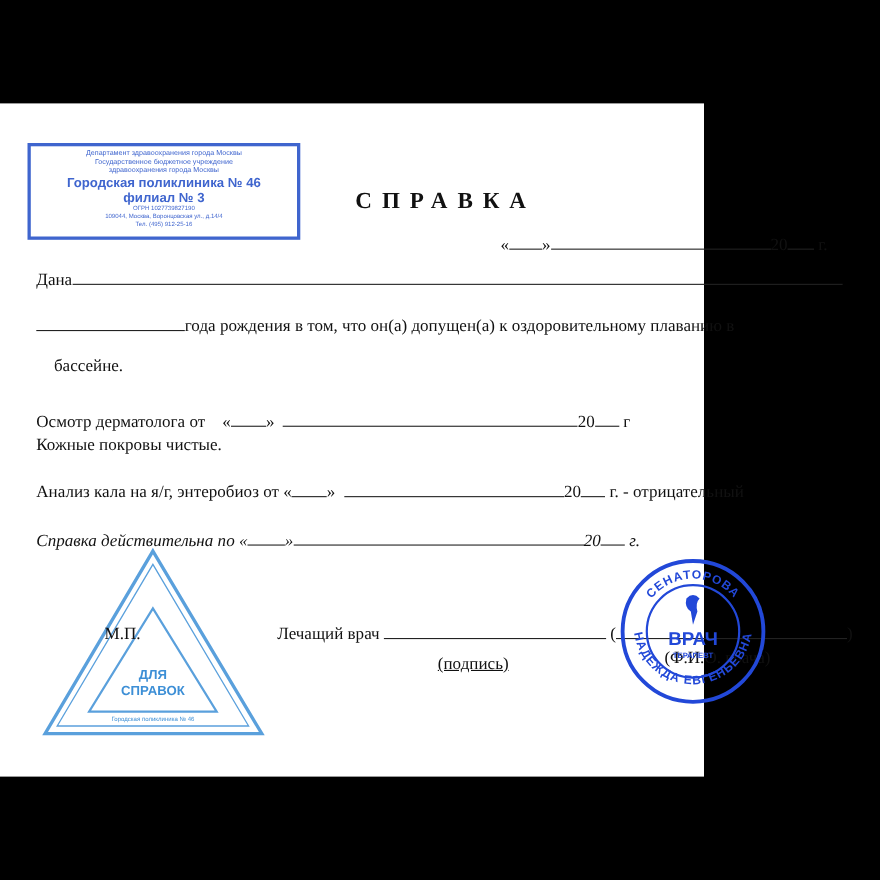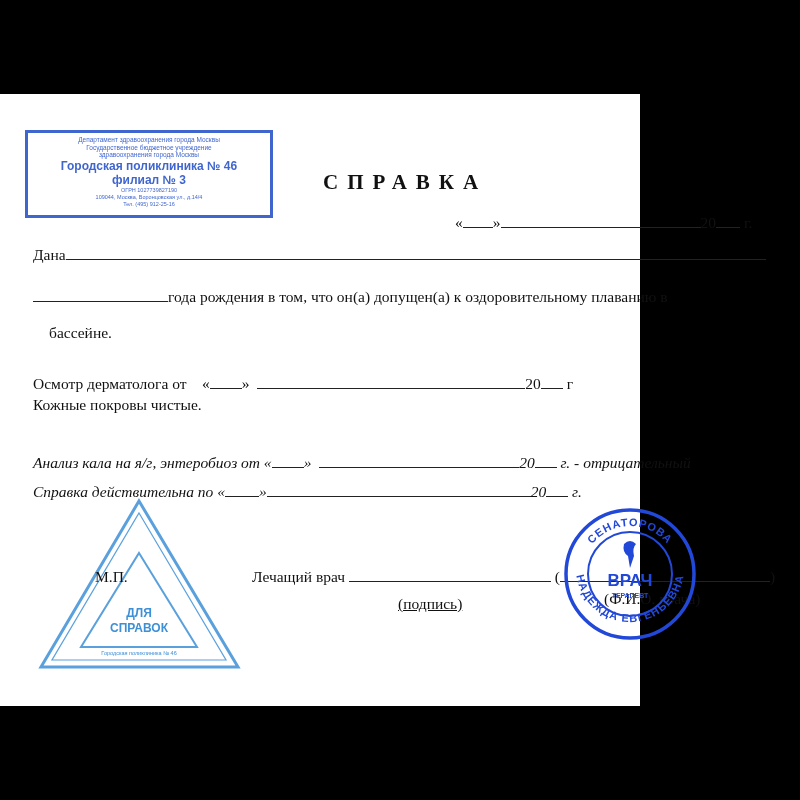--- a/index.html
+++ b/index.html
@@ -64,21 +64,21 @@
   <div class="abs txt" style="left:33px; top:194px;">
     <span class="line" style="width:135px"></span><span>года рождения в том, что он(а) допущен(а) к оздоровительному плаванию в</span>
   </div>
   <div class="abs txt" style="left:33px; top:230px;margin-left:16px;">бассейне.</div>
 
   <div class="abs txt" style="left:33px; top:281px;">
     <span>Осмотр дерматолога от</span>&nbsp;&nbsp;&nbsp;&nbsp;<span>«</span><span class="line" style="width:32px"></span><span>»</span>&nbsp;&nbsp;<span class="line" style="width:268px"></span><span>20</span><span class="line" style="width:22px"></span>&nbsp;<span>г</span>
   </div>
   <div class="abs txt" style="left:33px; top:302px;">Кожные покровы чистые.</div>
 
-  <div class="abs txt" style="left:33px; top:360px;font-style:italic;">
+  <div class="abs txt" style="left:33px; top:345px;">
     <span>Анализ кала на я/г, энтеробиоз от «</span><span class="line" style="width:32px"></span><span>»</span>&nbsp;&nbsp;<span class="line" style="width:200px"></span><span>20</span><span class="line" style="width:22px"></span>&nbsp;<span>г. - отрицательный</span>
   </div>
 
   <div class="abs txt italic" style="left:33px; top:389px;">
     <span>Справка действительна по «</span><span class="line" style="width:34px"></span><span>»</span><span class="line" style="width:264px"></span><span>20</span><span class="line" style="width:22px"></span>&nbsp;<span>г.</span>
   </div>
 
   <svg class="tri-stamp" viewBox="0 0 205 175">
     <g fill="none" stroke="#3d8fd6" stroke-opacity="0.85">
       <polygon points="102,4 201,170 4,170" stroke-width="3"></polygon>

